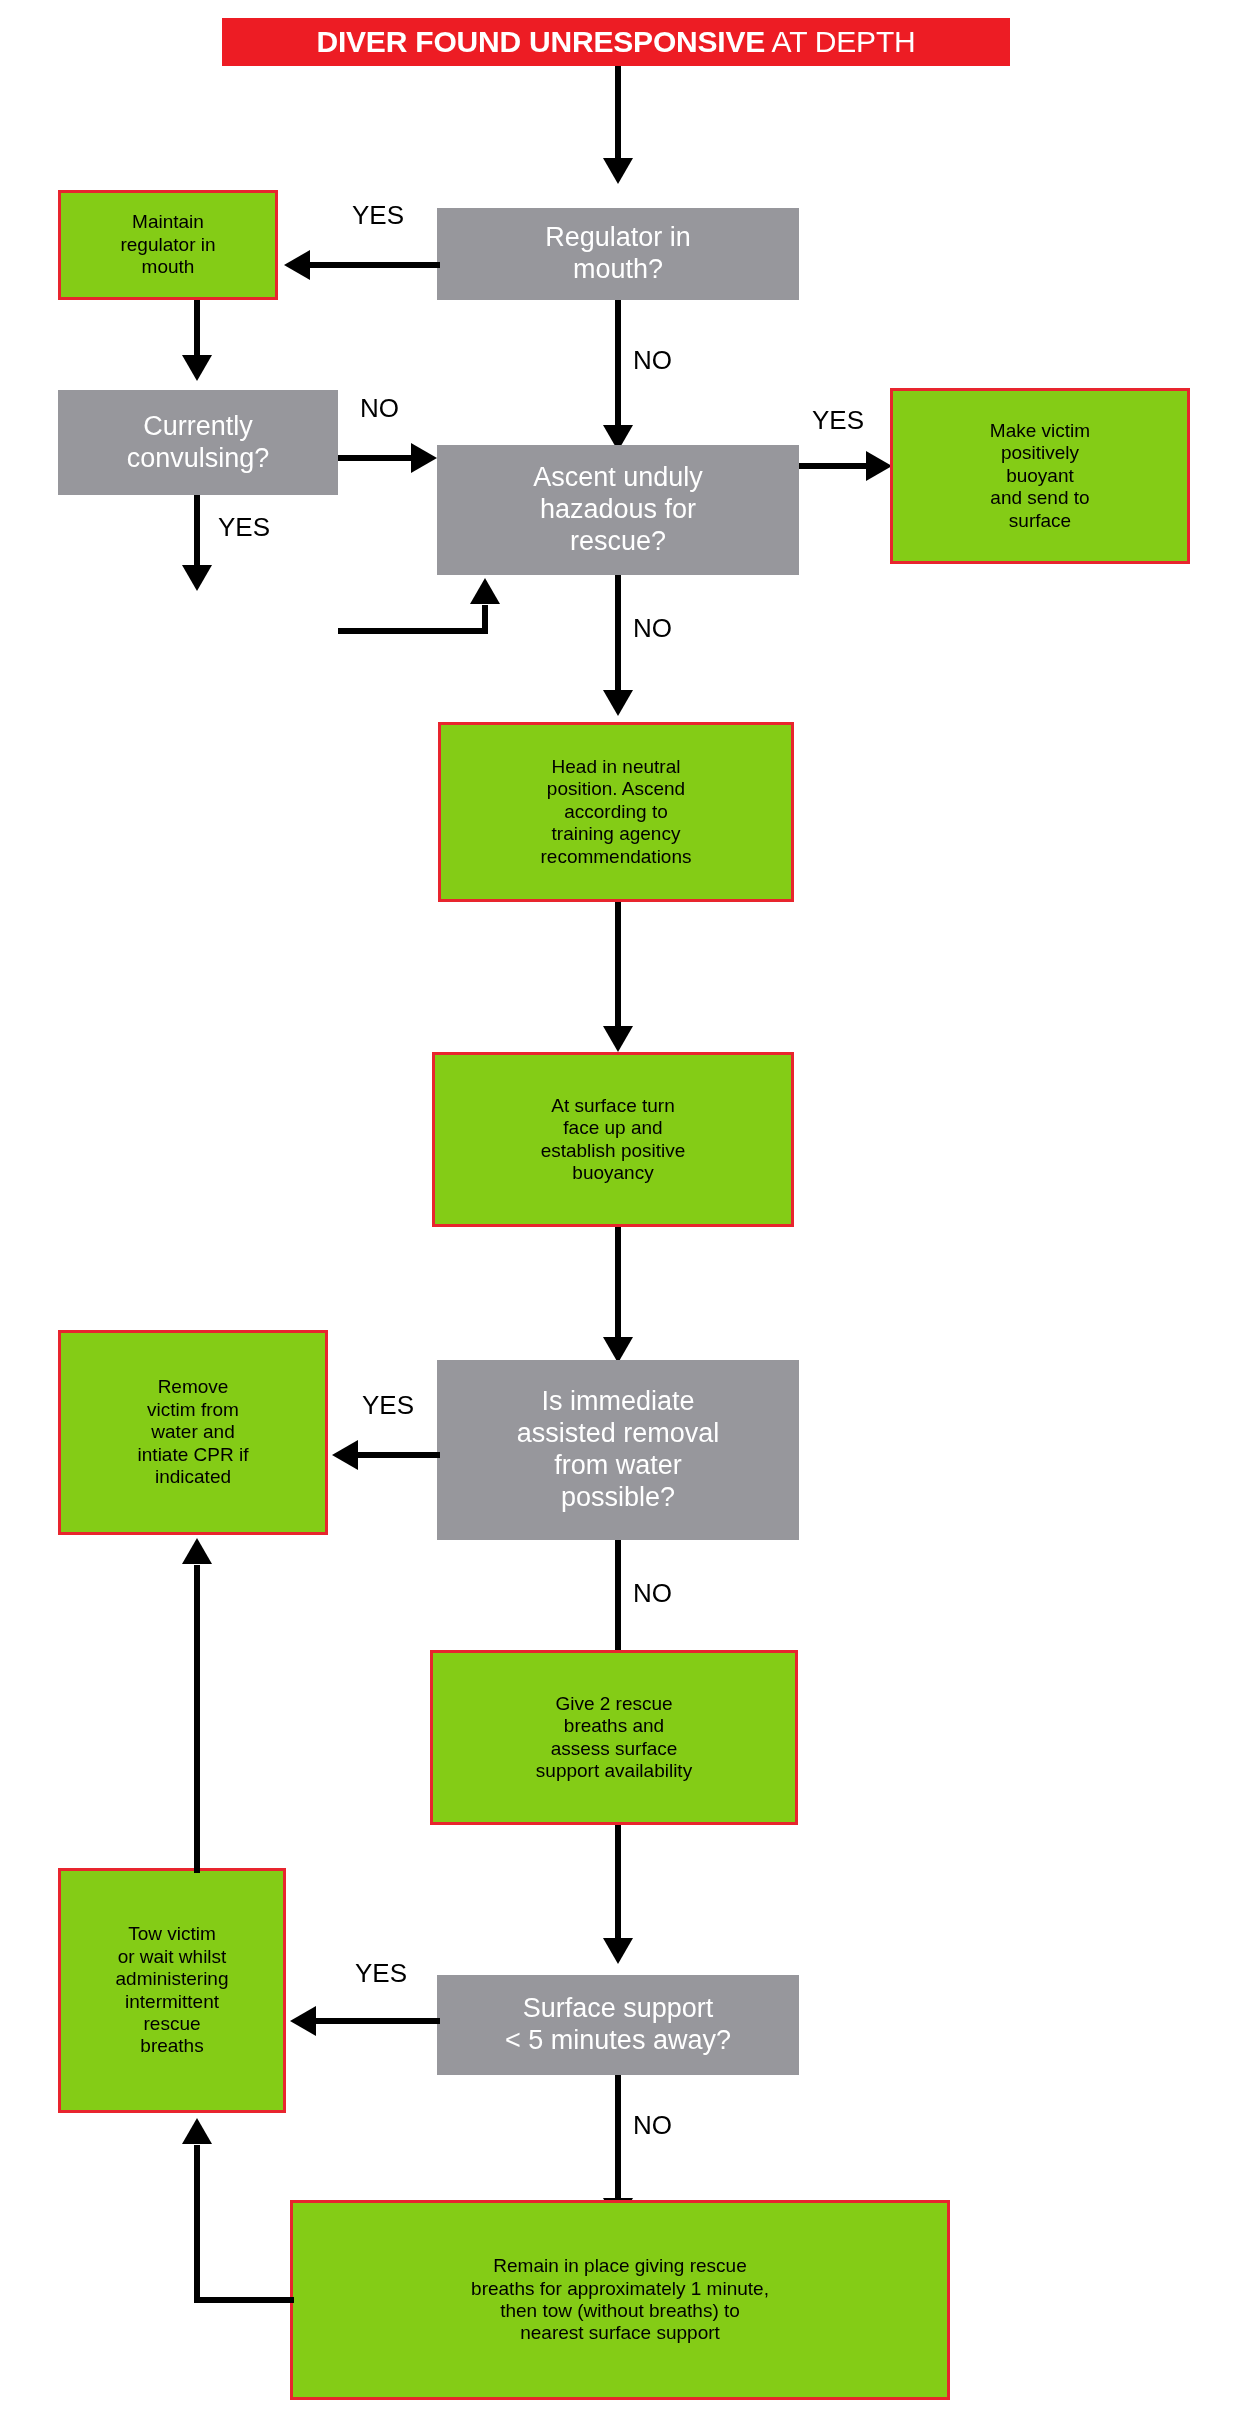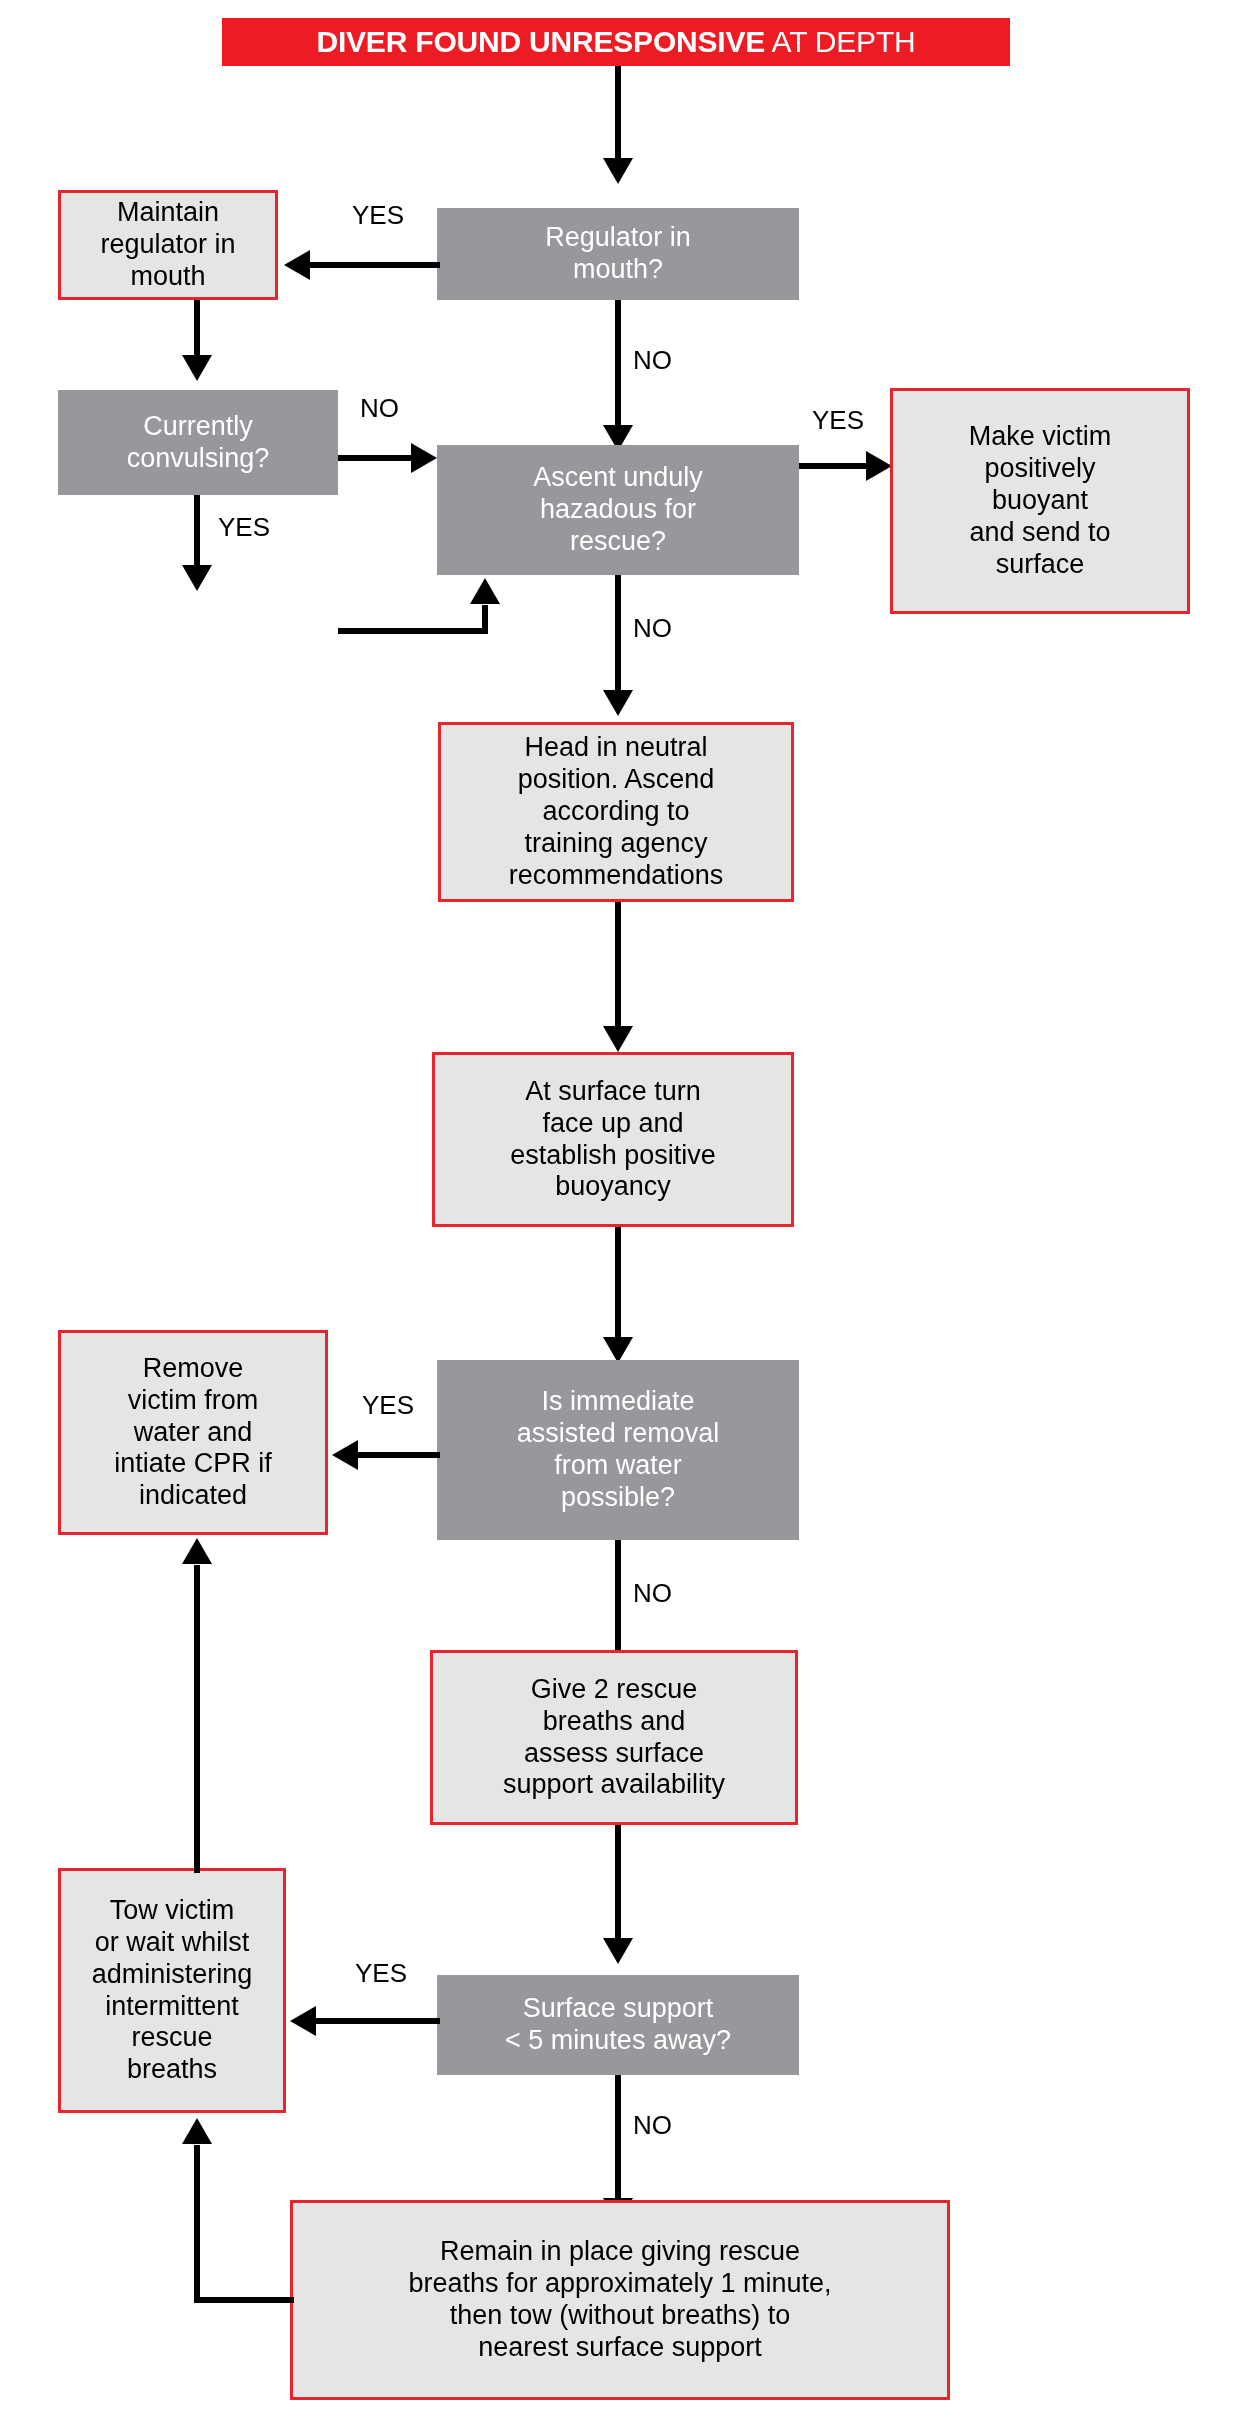--- a/index.html
+++ b/index.html
@@ -52,24 +52,24 @@
   .node {
     position: absolute;
     box-sizing: border-box;
     display: flex;
     align-items: center;
     justify-content: center;
     text-align: center;
     line-height: 1.18;
   }
   .node-action {
-    background: #e5e5e5;
+    background: #84cc16;
     border: 3px solid #E8252E;
     color: #000000;
-    font-size: 27px;
+    font-size: 19px;
     font-weight: normal;
   }
   .node-decision {
     background: #97979C;
     border: none;
     color: #ffffff;
     font-size: 27px;
     font-weight: normal;
   }
   .node .node-text {
@@ -171,21 +171,21 @@
   <div class="edge-label" style="left:360px; top:393px;">NO</div>
 
   <div class="ln ln-v" style="left:194px; top:495px; height:75px;"></div>
   <div class="arrow arrow-down" style="left:182px; top:565px;"></div>
   <div class="edge-label" style="left:218px; top:512px;">YES</div>
 
   <div class="ln ln-h" style="left:799px; top:463px; width:72px;"></div>
   <div class="arrow arrow-right" style="left:866px; top:451px;"></div>
   <div class="edge-label" style="left:812px; top:405px;">YES</div>
 
-  <div class="node node-action" style="left:890px; top:388px; width:300px; height:226px;">
+  <div class="node node-action" style="left:890px; top:388px; width:300px; height:176px;">
     <span class="node-text">Make victim
 positively
 buoyant
 and send to
 surface</span>
   </div>
 
   <div class="ln ln-v" style="left:615px; top:575px; height:120px;"></div>
   <div class="arrow arrow-down" style="left:603px; top:690px;"></div>
   <div class="edge-label" style="left:633px; top:613px;">NO</div>

